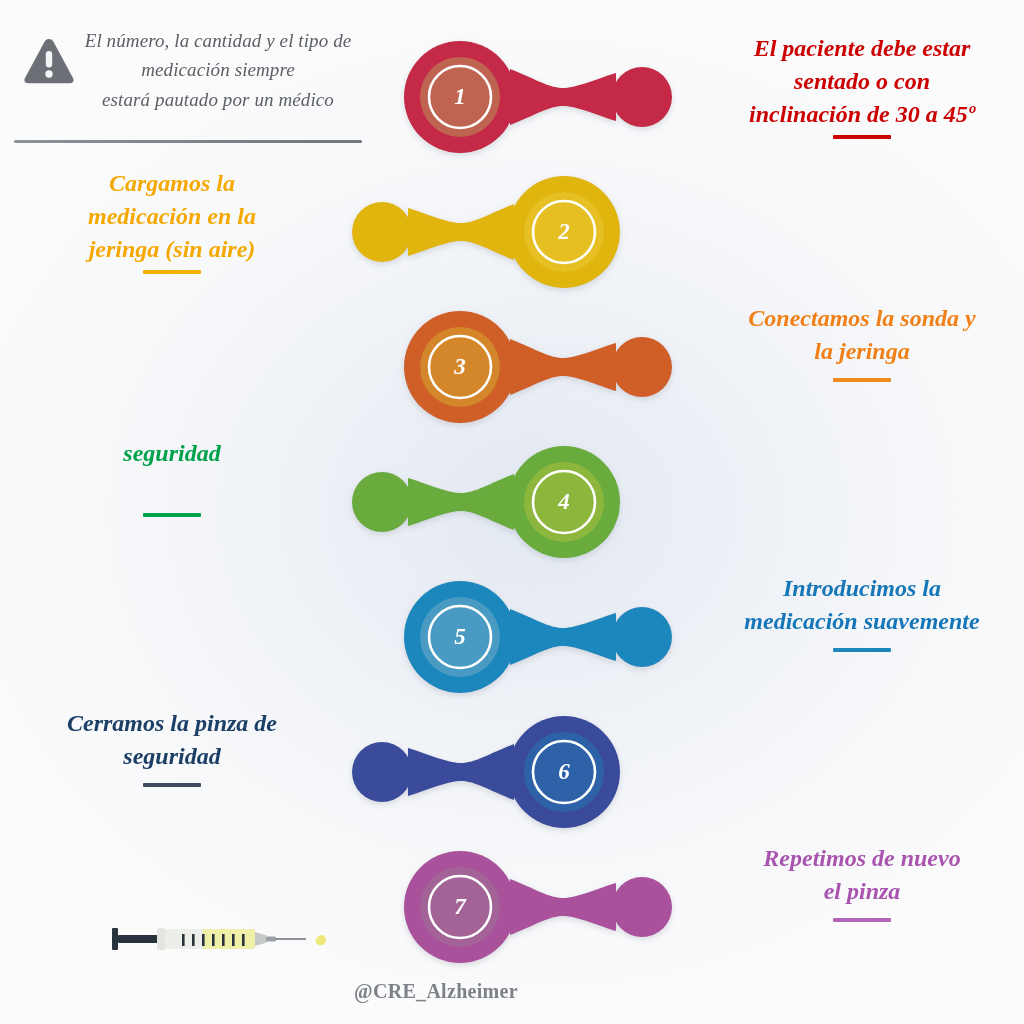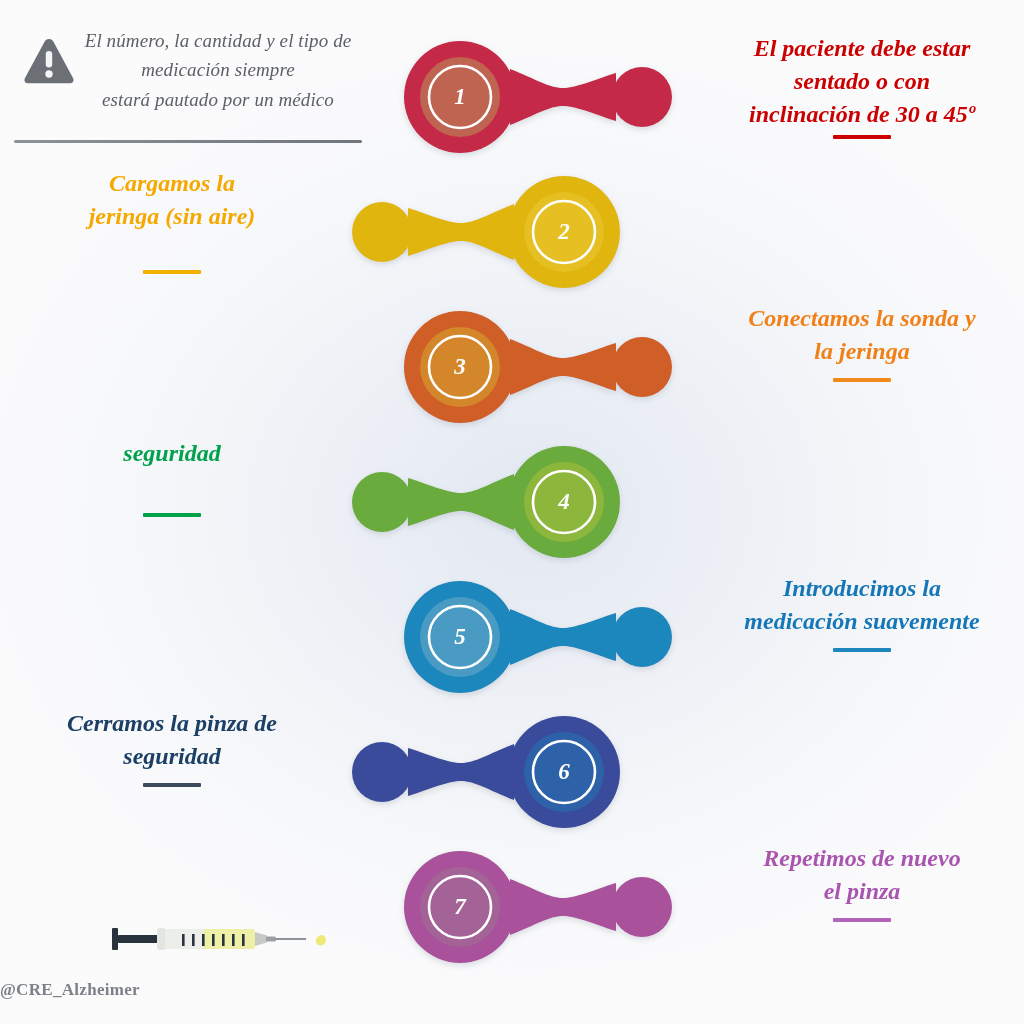--- a/index.html
+++ b/index.html
@@ -122,23 +122,24 @@
     width: 225px;
     height: 46px;
   }
 
   
   #footer-handle {
     position: absolute;
     left: 0;
     top: 980px;
     width: 872px;
+    text-align: center;
     font-family: "Liberation Serif", serif;
     font-weight: bold;
-    font-size: 17px;
+    font-size: 20px;
     color: #7d8288;
     letter-spacing: 0.3px;
   }
 </style>
 </head>
 <body>
 
 <div id="page">
 
   <div id="header-note">
@@ -196,20 +197,21 @@
               <circle cx="70" cy="75" r="30" fill="#e0b50f"></circle>
               <circle cx="252" cy="75" r="56" fill="#e0b50f"></circle>
             </g>
             <circle cx="252" cy="75" r="40" fill="#e6bf22"></circle>
             <circle cx="252" cy="75" r="31" fill="none" stroke="#ffffff" stroke-width="2.6"></circle>
           </svg>
         </div>
         <div class="step-number" style="left: 534px; top: 63px;">2</div>
         <div class="step-caption caption-left" style="color: rgb(245, 169, 0);">
           <div>Cargamos la</div>
+          <div>medicación en la</div>
           <div>jeringa (sin aire)</div>
         </div>
         <div class="caption-rule rule-left" style="background: rgb(242, 176, 0); top: 113px;"></div>
       </div>
       <div class="step-row" style="top: 292px;">
         <div class="blob-wrap">
           <svg class="blob-svg" viewBox="0 0 400 150">
             <defs>
               <filter id="shg2" x="-30%" y="-30%" width="160%" height="160%">
                 <feDropShadow dx="0" dy="2.5" stdDeviation="3" flood-color="#9aa2ae" flood-opacity="0.35"></feDropShadow>

